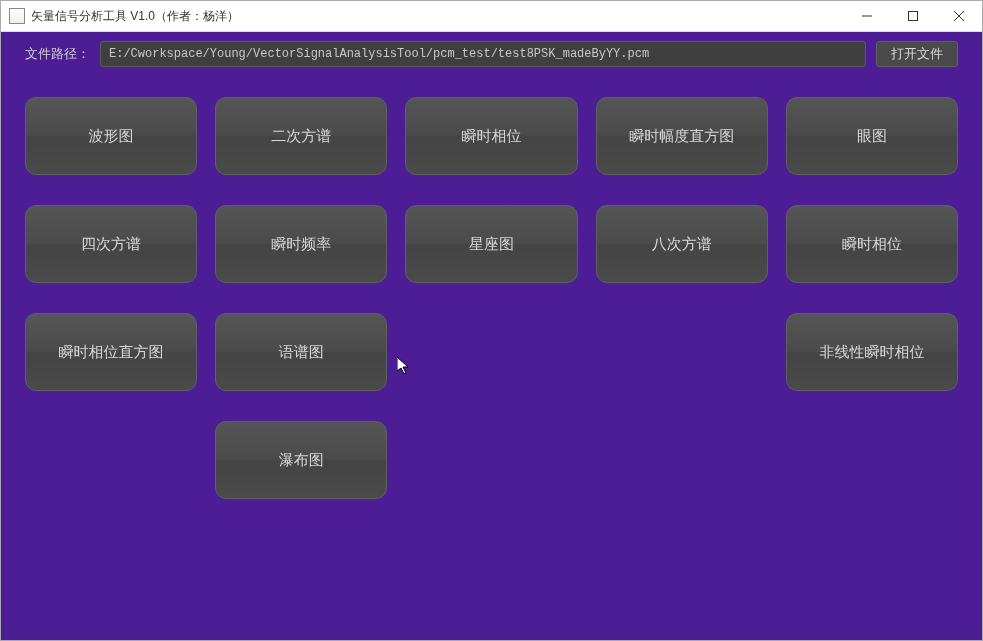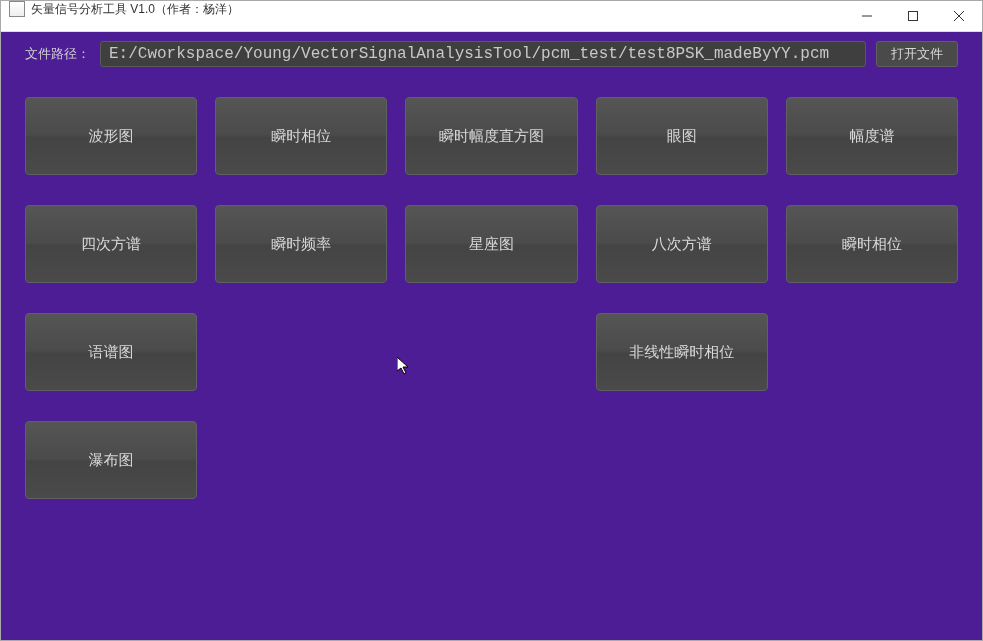--- a/index.html
+++ b/index.html
@@ -19,21 +19,21 @@
       height: 641px;
       border: 1px solid #aaa;
       background: #fff;
       display: flex;
       flex-direction: column;
     }
     .titlebar {
       height: 31px;
       background: #fff;
       display: flex;
-      align-items: flex-start;
+      align-items: center;
       border-bottom: 1px solid #ddd;
       padding-left: 8px;
     }
     .titlebar-icon {
       width: 16px;
       height: 16px;
       border: 1px solid #888;
       margin-right: 6px;
       background: linear-gradient(to bottom, #fff, #eee);
     }
@@ -75,21 +75,21 @@
       white-space: nowrap;
     }
     .filepath-input {
       flex: 1;
       height: 26px;
       background: #3f3f3f;
       border: 1px solid #5a5a5a;
       border-radius: 3px;
       color: #c8c8c8;
       font-family: "Courier New", monospace;
-      font-size: 16px;
+      font-size: 12px;
       padding: 0 8px;
       outline: none;
     }
     .open-file-btn {
       height: 26px;
       padding: 0 14px;
       background: #4a4a4a;
       border: 1px solid #606060;
       border-radius: 3px;
       color: #d8d8d8;
@@ -102,21 +102,21 @@
     .button-grid {
       display: grid;
       grid-template-columns: repeat(5, 1fr);
       grid-template-rows: repeat(4, 78px);
       gap: 30px 18px;
       align-content: start;
     }
     .grid-btn {
       background: linear-gradient(to bottom, #555555 0%, #4b4b4b 48%, #444444 52%, #4a4a4a 100%);
       border: 1px solid #606060;
-      border-radius: 4px;
+      border-radius: 11px;
       color: #d8d8d8;
       font-size: 15px;
       cursor: pointer;
       display: flex;
       align-items: center;
       justify-content: center;
       text-align: center;
       padding: 4px;
     }
     .grid-empty {
@@ -164,31 +164,32 @@
   <div class="content">
     <div class="filepath-row">
       <span class="filepath-label">文件路径：</span>
       <input class="filepath-input" type="text" value="E:/Cworkspace/Young/VectorSignalAnalysisTool/pcm_test/test8PSK_madeByYY.pcm" style="">
       <div class="open-file-btn">打开文件</div>
     </div>
 
     <div class="button-grid">
 
       <div class="grid-btn">波形图</div>
+      <div class="grid-btn">二次方谱</div>
       <div class="grid-btn">瞬时相位</div>
       <div class="grid-btn">瞬时幅度直方图</div>
       <div class="grid-btn">眼图</div>
 
-      <div class="grid-btn">幅度谱</div>
       <div class="grid-btn">四次方谱</div>
       <div class="grid-btn">瞬时频率</div>
       <div class="grid-btn">星座图</div>
 
       <div class="grid-btn">八次方谱</div>
       <div class="grid-btn">瞬时相位</div>
+      <div class="grid-btn">瞬时相位直方图</div>
       <div class="grid-btn">语谱图</div>
 
       <div class="grid-btn grid-empty"></div>
       <div class="grid-btn grid-empty"></div>
       <div class="grid-btn">非线性瞬时相位</div>
       <div class="grid-btn grid-empty"></div>
       <div class="grid-btn">瀑布图</div>
     </div>
   </div>
 </div>

